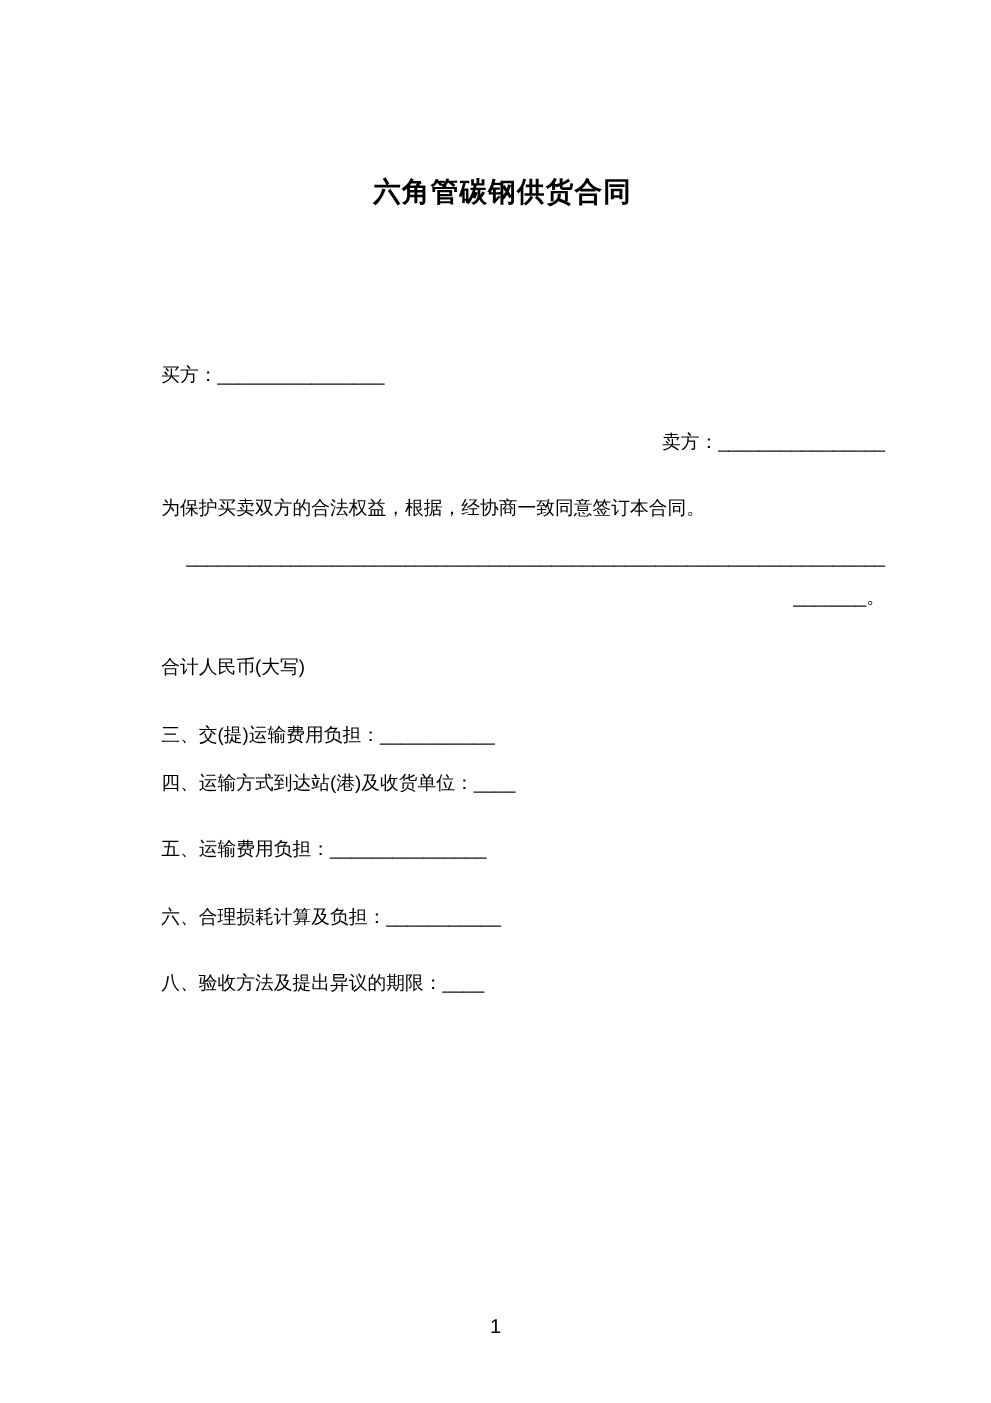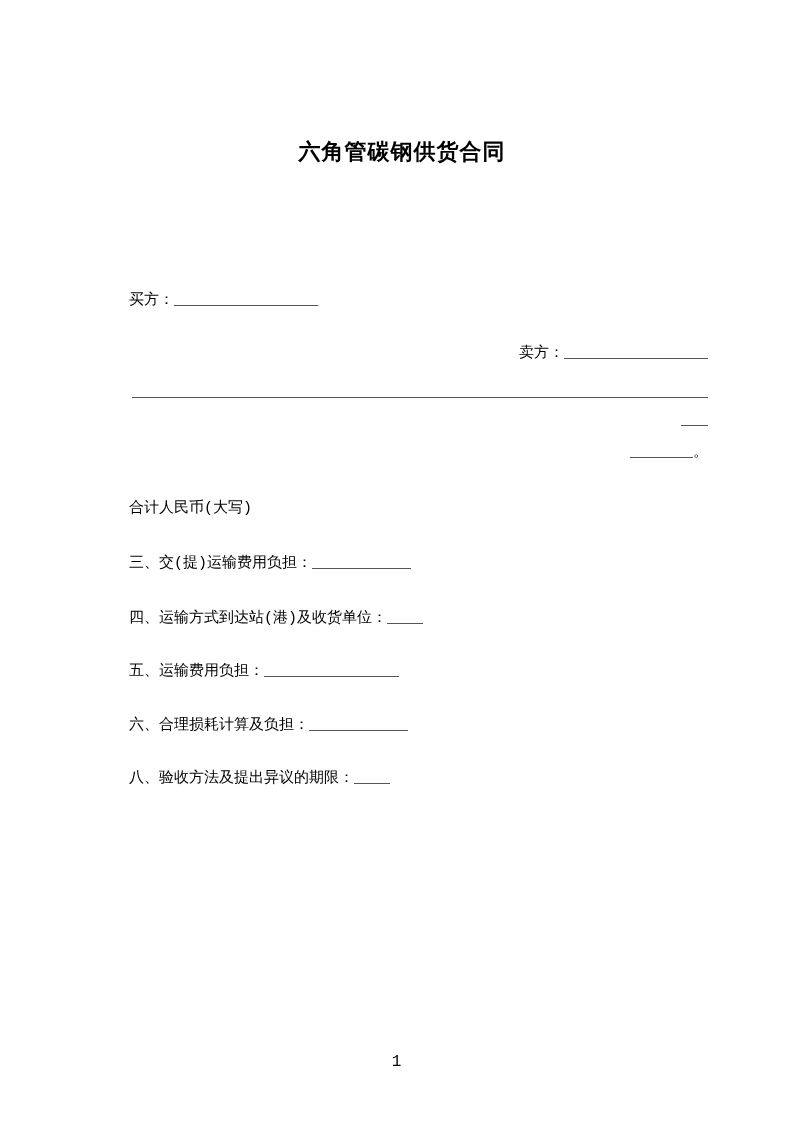--- a/index.html
+++ b/index.html
@@ -6,21 +6,21 @@
     margin: 0;
     padding: 0;
     background: #ffffff;
   }
   .page {
     position: relative;
     width: 720px;
     height: 1122px;
     background: #ffffff;
     color: #000000;
-    font-family: Liberation Mono, monospace;
+    font-family: Liberation Sans, sans-serif;
     overflow: hidden;
   }
   .content {
     position: absolute;
     left: 96px;
     top: 0;
     width: 612px;
   }
   .doc-title {
     margin: 139px 0 0 0;
@@ -46,21 +46,21 @@
   .mt-c1      { margin-top: 22px; text-align: justify; }
   .fill {
     line-height: 28px;
     letter-spacing: 0;
   }
   .mt-fill1   { margin-top: 9px; text-align: right; }
   .mt-fill2   { margin-top: 4px; text-indent: 0; text-align: right; }
   .mt-total   { margin-top: 26px; }
   .mt-c2      { margin-top: 18px; }
   .mt-c3      { margin-top: 23px; }
-  .mt-c4      { margin-top: 23px; }
+  .mt-c4      { margin-top: 6px; }
   .mt-c5      { margin-top: 21px; }
   .mt-c6      { margin-top: 22px; }
   .mt-c7      { margin-top: 21px; }
   .mt-c8      { margin-top: 21px; }
   .page-number {
     position: absolute;
     left: 0;
     top: 1052px;
     width: 793px;
     text-align: center;
@@ -77,20 +77,21 @@
     <div class="doc-title">六角管碳钢供货合同</div>
 
     <div class="para mt-buyer">
       <span class="label">买方：</span><span class="blank">________________</span>
     </div>
 
     <div class="para mt-seller">
       <span class="label">卖方：</span><span class="blank">________________</span>
     </div>
 
+    <div class="para mt-intro">为保护买卖双方的合法权益，根据，经协商一致同意签订本合同。</div>
 
 
     <div class="para fill mt-fill1">___________________________________________________________________</div>
     <div class="para fill mt-fill2">_______。</div>
 
     <div class="para mt-total">合计人民币(大写)</div>
 
 
     <div class="para mt-c3">
       <span class="label">三、交(提)运输费用负担：</span><span class="blank">___________</span>

